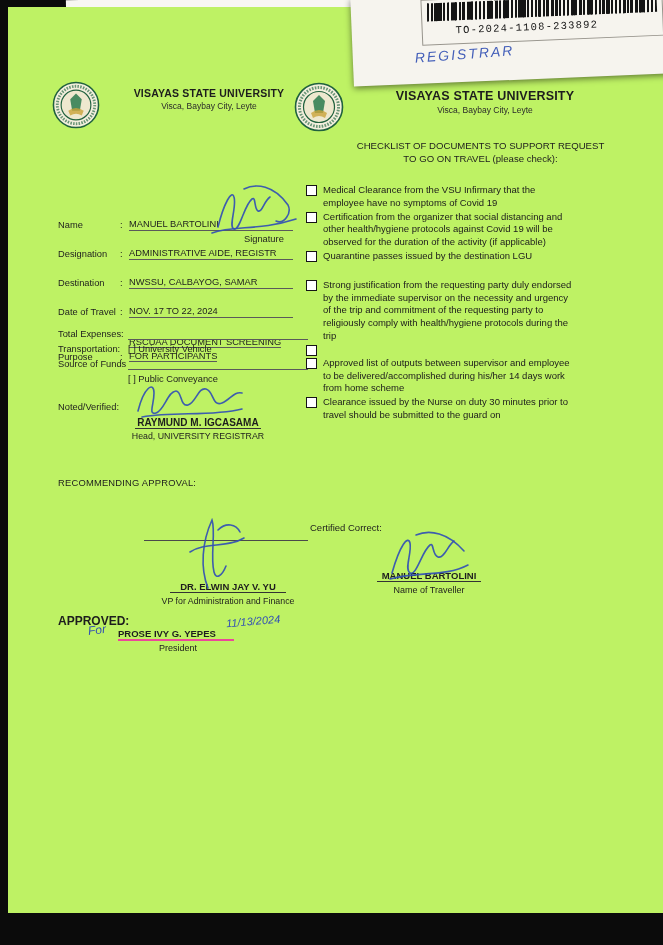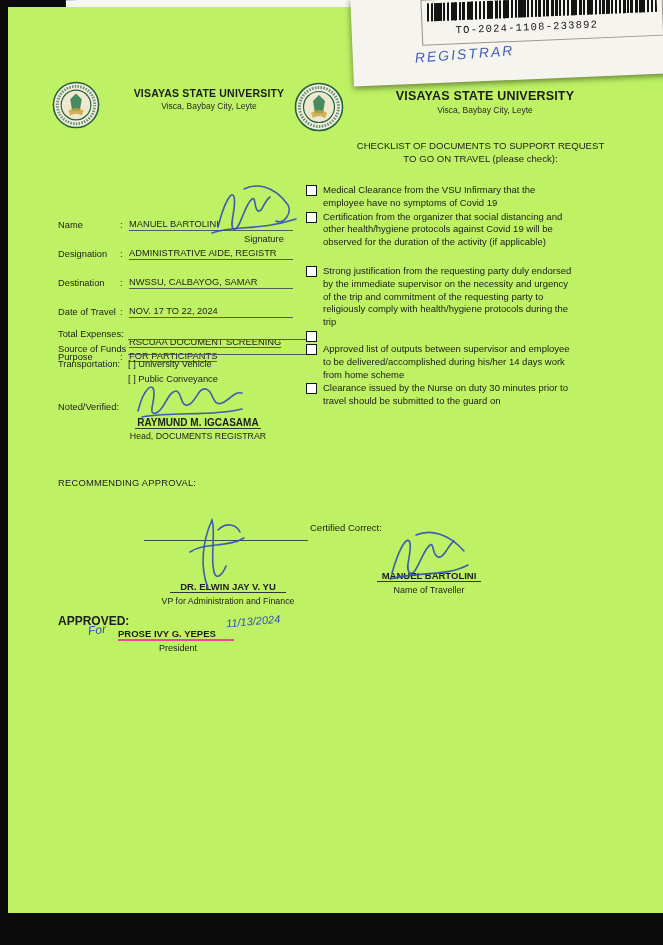--- a/index.html
+++ b/index.html
@@ -153,42 +153,42 @@
     <path d="M40,14 C52,8 70,10 84,30 C88,38 80,50 72,46"></path>
     <path d="M8,58 C30,50 55,56 92,44"></path>
   </svg>
 
   <div id="expenses" class="abs">
     <div class="erow">
       <span class="elab">Total Expenses:</span>
       <span class="eline"></span>
     </div>
     <div class="erow">
+      <span class="elab">Transportation:</span>
+      <span class="eopt">[ ] University Vehicle</span>
+    </div>
+    <div class="erow">
       <span class="elab">Source of Funds</span>
       <span class="eline"></span>
-    </div>
-    <div class="erow">
-      <span class="elab">Transportation:</span>
-      <span class="eopt">[ ] University Vehicle</span>
     </div>
     <div class="erow">
       <span class="elab"></span>
       <span class="eopt">[ ] Public Conveyance</span>
     </div>
   </div>
 
   <div id="noted-label" class="abs">Noted/Verified:</div>
   <svg class="sig" style="left:122px;top:366px;width:118px;height:50px" viewBox="0 0 118 50">
     <path d="M8,38 C14,14 24,8 24,20 C24,32 18,42 26,40 C34,38 38,18 46,18 C52,18 50,34 58,32 C66,30 68,14 76,16 C84,18 82,34 92,30 C100,27 104,18 112,20"></path>
     <path d="M12,44 C45,38 80,44 112,36"></path>
   </svg>
   <div id="noted-name" class="abs center bold">
     <span>RAYMUND M. IGCASAMA</span>
   </div>
-  <div id="noted-title" class="abs center">Head, DOCUMENTS REGISTRAR</div>
+  <div id="noted-title" class="abs center">Head, UNIVERSITY REGISTRAR</div>
 
   <div id="recommending" class="abs">RECOMMENDING APPROVAL:</div>
   <div id="blank-line" class="abs"></div>
   <svg class="sig" style="left:162px;top:505px;width:85px;height:82px" viewBox="0 0 85 82">
     <path d="M38,76 C30,56 32,30 42,8 C46,20 40,44 44,60 C46,68 52,64 56,54"></path>
     <path d="M20,40 C34,30 58,36 74,26"></path>
     <path d="M48,18 C56,10 66,12 70,20"></path>
   </svg>
   <div id="vp-block" class="abs center">
     <span class="nm">DR. ELWIN JAY V. YU</span>
@@ -223,20 +223,24 @@
 
   <div id="checklist" class="abs">
     <div class="chk-item">
       <span class="chk-box"></span>
       <span class="chk-text">Medical Clearance from the VSU Infirmary that the employee have no symptoms of Covid 19</span>
     </div>
     <div class="chk-item">
       <span class="chk-box"></span>
       <span class="chk-text">Certification from the organizer that social distancing and other health/hygiene protocols against Covid 19 will be observed for the duration of the activity (if applicable)</span>
     </div>
+    <div class="chk-item">
+      <span class="chk-box"></span>
+      <span class="chk-text">Quarantine passes issued by the destination LGU</span>
+    </div>
     <div class="chk-item gap-before">
       <span class="chk-box"></span>
       <span class="chk-text">Strong justification from the requesting party duly endorsed by the immediate supervisor on the necessity and urgency of the trip and commitment of the requesting party to religiously comply with health/hygiene protocols during the trip</span>
     </div>
     <div class="chk-item">
       <span class="chk-box"></span>
     </div>
     <div class="chk-item">
       <span class="chk-box"></span>
       <span class="chk-text">Approved list of outputs between supervisor and employee to be delivered/accomplished during his/her 14 days work from home scheme</span>

